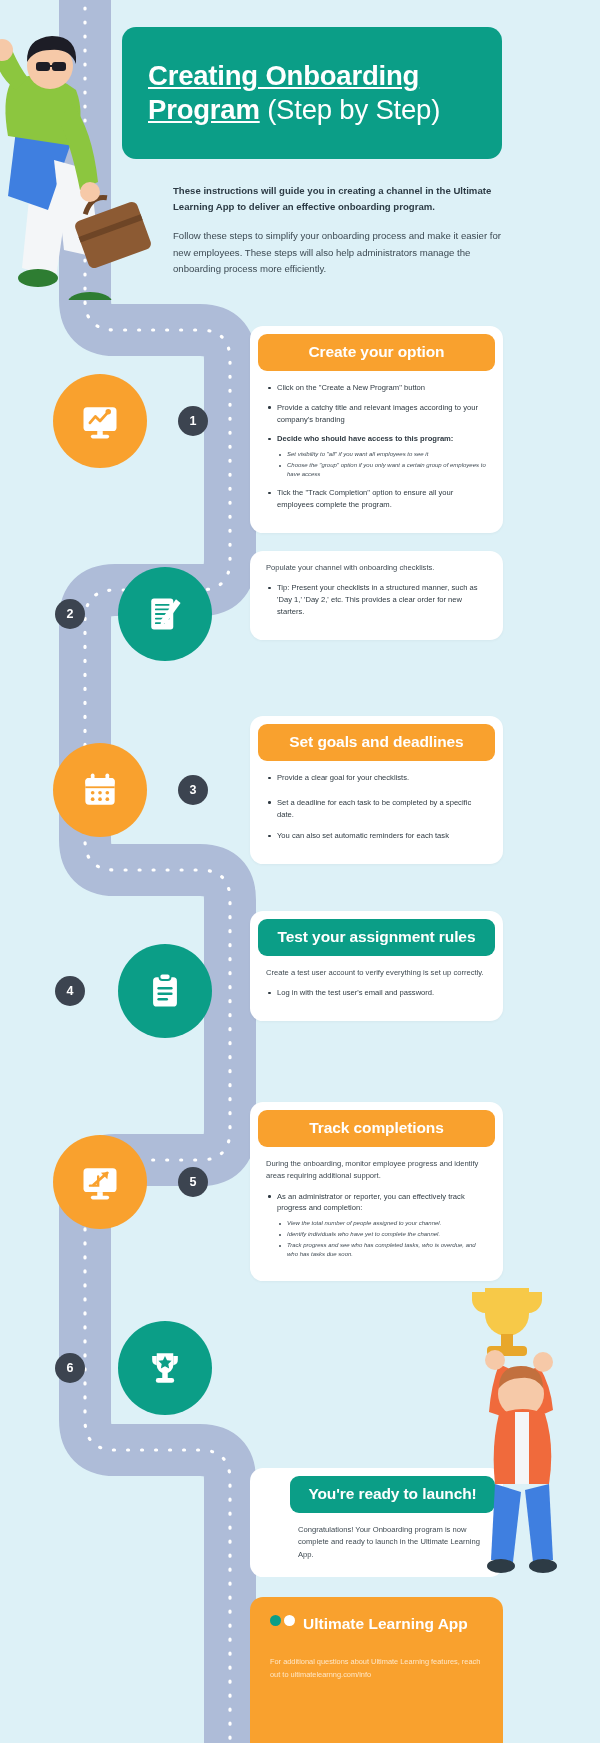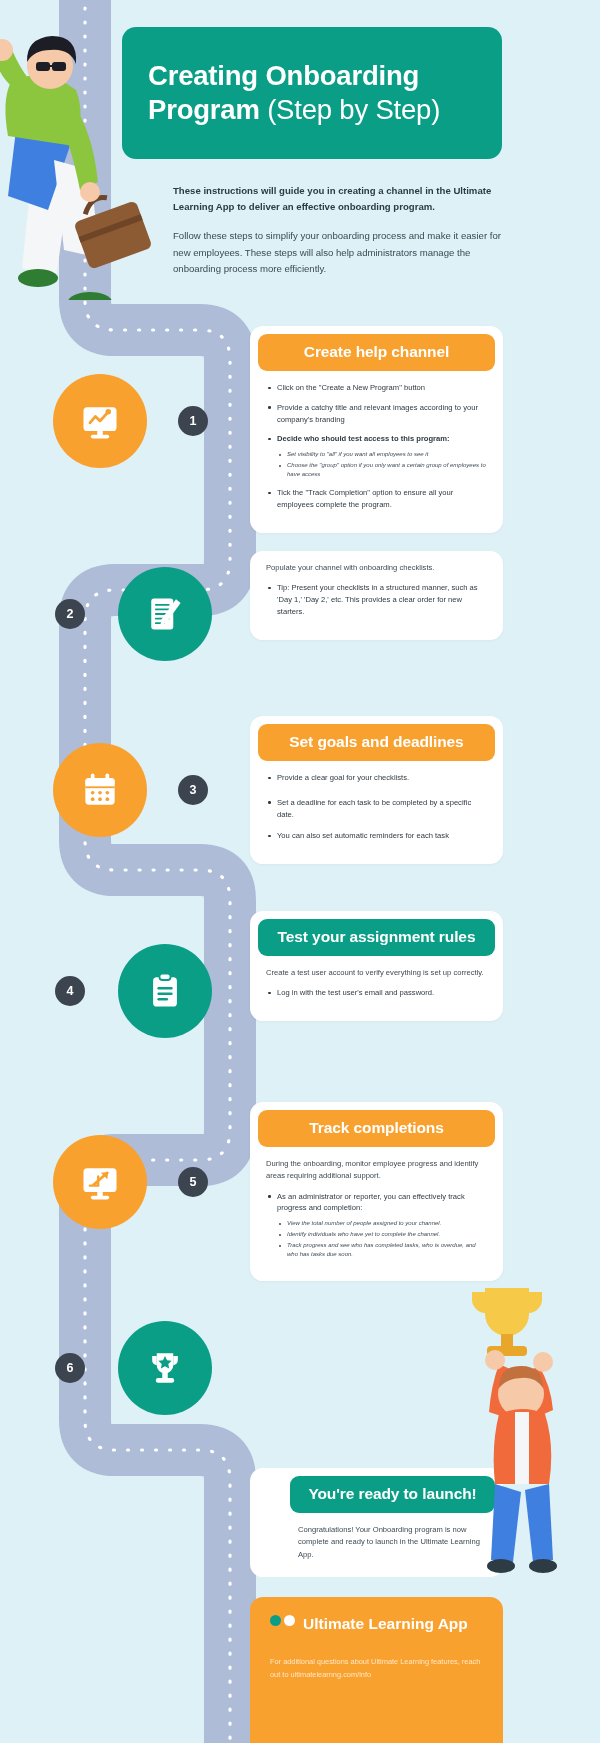--- a/index.html
+++ b/index.html
@@ -24,21 +24,21 @@
     z-index: 5;
     display: flex; align-items: center;
   }
   .header-title {
     color: #ffffff;
     font-size: 27.5px;
     line-height: 1.22;
     padding: 0 26px;
     letter-spacing: -0.2px;
   }
-  .header-title b { font-weight: 700; }
+  .header-title b { font-weight: 700; text-decoration: underline; }
   .header-title span { font-weight: 400; }
 
   .intro { position: absolute; left: 173px; top: 183px; width: 332px; z-index: 5; }
   .intro-bold {
     font-size: 9.6px; font-weight: 700; color: #2d3b45;
     line-height: 1.62; margin-bottom: 14px;
   }
   .intro-normal {
     font-size: 9.6px; font-weight: 400; color: #3d4a53; line-height: 1.72;
   }
@@ -245,27 +245,27 @@
     <svg viewBox="0 0 48 48" fill="none">
       <rect x="6" y="9" width="36" height="26" rx="4" fill="#ffffff"></rect>
       <rect x="21" y="35" width="6" height="5" fill="#ffffff"></rect>
       <rect x="14" y="39" width="20" height="4" rx="2" fill="#ffffff"></rect>
       <polyline points="13,26 19,19 24,24 33,14" stroke="#f9a12e" stroke-width="3" fill="none" stroke-linecap="round" stroke-linejoin="round"></polyline>
       <circle cx="33" cy="14" r="3" fill="#f9a12e"></circle>
     </svg>
   </div>
   <div class="num-badge" style="left:178px; top:406px;">1</div>
   <div class="card" style="left:250px; top:326px;">
-    <div class="card-head orange">Create help channel</div>
+    <div class="card-head orange">Create your option</div>
     <div class="card-body">
       <ul class="bullets">
         <li><span>Click on the "Create a New Program" button</span></li>
         <li><span>Provide a catchy title and relevant images according to your company's branding</span></li>
         <li class="strong">
-          <span>Decide who should test access to this program:</span>
+          <span>Decide who should have access to this program:</span>
           <ul class="subbullets">
             <li>Set visibility to "all" if you want all employees to see it</li>
             <li>Choose the "group" option if you only want a certain group of employees to have access</li>
           </ul>
         </li>
         <li><span>Tick the "Track Completion" option to ensure all your employees complete the program.</span></li>
       </ul>
     </div>
   </div>
 

